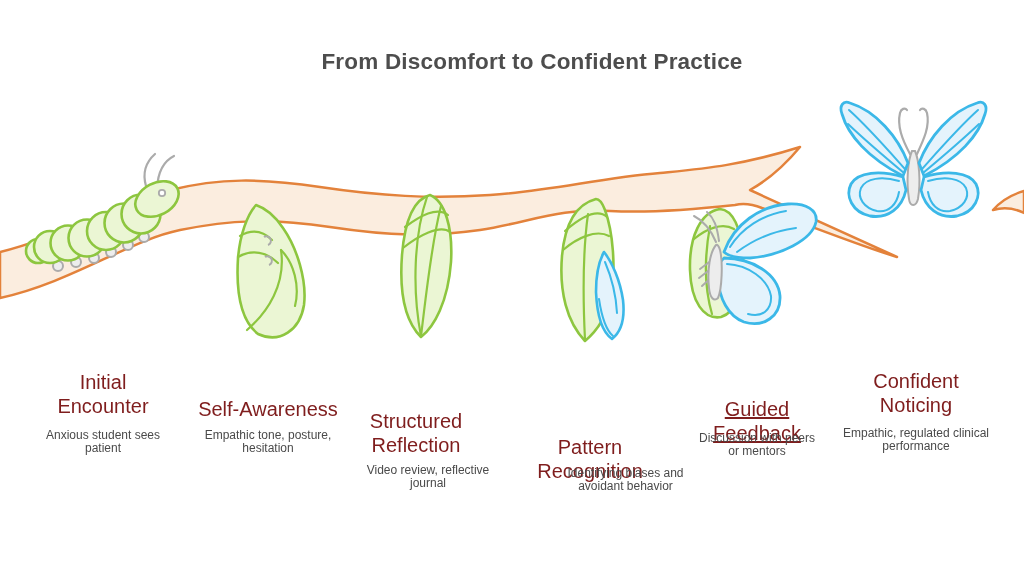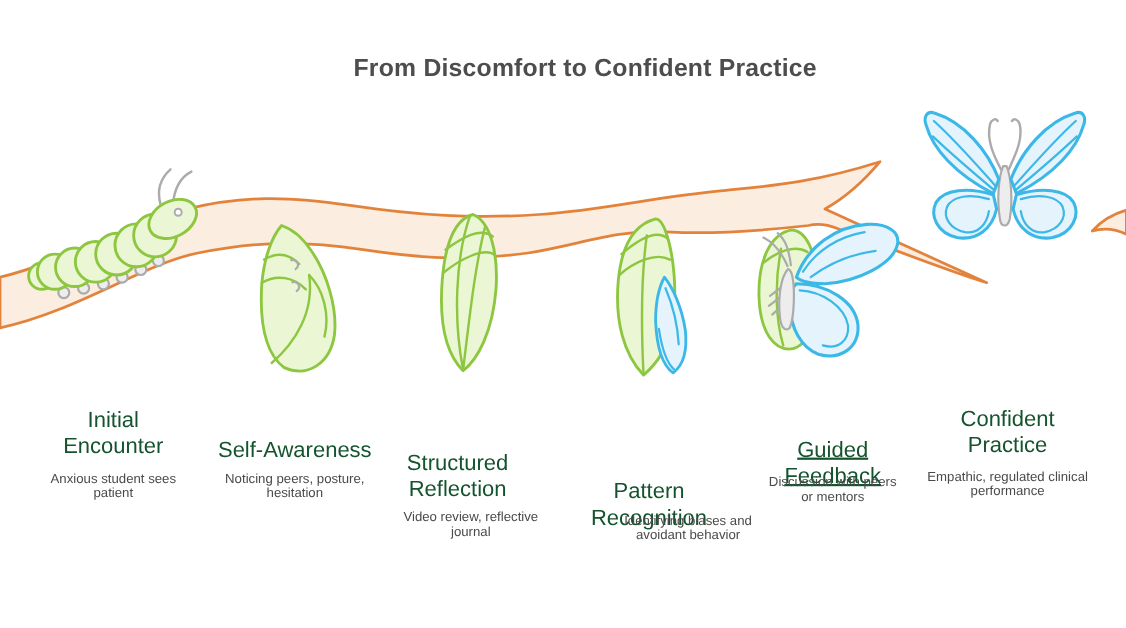--- a/index.html
+++ b/index.html
@@ -2,21 +2,21 @@
 <html><head>
 <meta charset="utf-8">
 <style>
   html,body{margin:0;padding:0;background:#ffffff;}
   .canvas{position:relative;width:1024px;height:571px;background:#ffffff;overflow:hidden;
           font-family:"Liberation Sans", sans-serif;}
   .page-title{position:absolute;top:49px;left:0;width:1024px;text-align:center;
               font-size:22.5px;font-weight:700;color:#4d4d4d;letter-spacing:.2px;padding-left:20px;}
   .art{position:absolute;top:0;left:0;}
   .stage-title{position:absolute;text-align:center;font-size:20px;line-height:1.2;
-               color:#14532d;font-weight:400;}
+               color:#7f1d1d;font-weight:400;}
   .stage-desc{position:absolute;text-align:center;font-size:12px;line-height:1.1;
               color:#4a4a4a;font-weight:400;}
 </style>
 </head>
 <body>
 
 <div class="canvas">
 
   <div class="page-title">From Discomfort to Confident Practice</div>
 
@@ -158,27 +158,27 @@
         <path d="M922,169 C939,150 959,127 978,110"></path>
         <path d="M923,173 C941,158 961,141 979,124"></path>
       </g>
     </g>
   </svg>
 
   <div class="stage-title" style="left:48px;  top:370px; width:110px;">Initial Encounter</div>
   <div class="stage-desc" style="left:43px;  top:429px; width:120px;">Anxious student sees patient</div>
 
   <div class="stage-title" style="left:188px; top:397px; width:160px;">Self-Awareness</div>
-  <div class="stage-desc" style="left:198px; top:429px; width:140px;">Noticing peers, posture, hesitation</div>
+  <div class="stage-desc" style="left:198px; top:429px; width:140px;">Empathic tone, posture, hesitation</div>
 
   <div class="stage-title" style="left:356px; top:409px; width:120px;">Structured Reflection</div>
   <div class="stage-desc" style="left:363px; top:464px; width:130px;">Video review, reflective journal</div>
 
   <div class="stage-title" style="left:525px; top:407px; width:130px;margin-top:28px;">Pattern Recognition</div>
   <div class="stage-desc" style="left:527px; top:467px; width:125px;margin-left:36px;">Identifying biases and avoidant behavior</div>
 
   <div class="stage-title" style="left:702px; top:397px; width:110px;text-decoration:underline;">Guided Feedback</div>
   <div class="stage-desc" style="left:697px; top:432px; width:120px;">Discussion with peers or mentors</div>
 
-  <div class="stage-title" style="left:861px; top:369px; width:110px;">Confident Practice</div>
+  <div class="stage-title" style="left:861px; top:369px; width:110px;">Confident Noticing</div>
   <div class="stage-desc" style="left:841px; top:427px; width:150px;">Empathic, regulated clinical performance</div>
 
 </div>
 
 </body></html>

